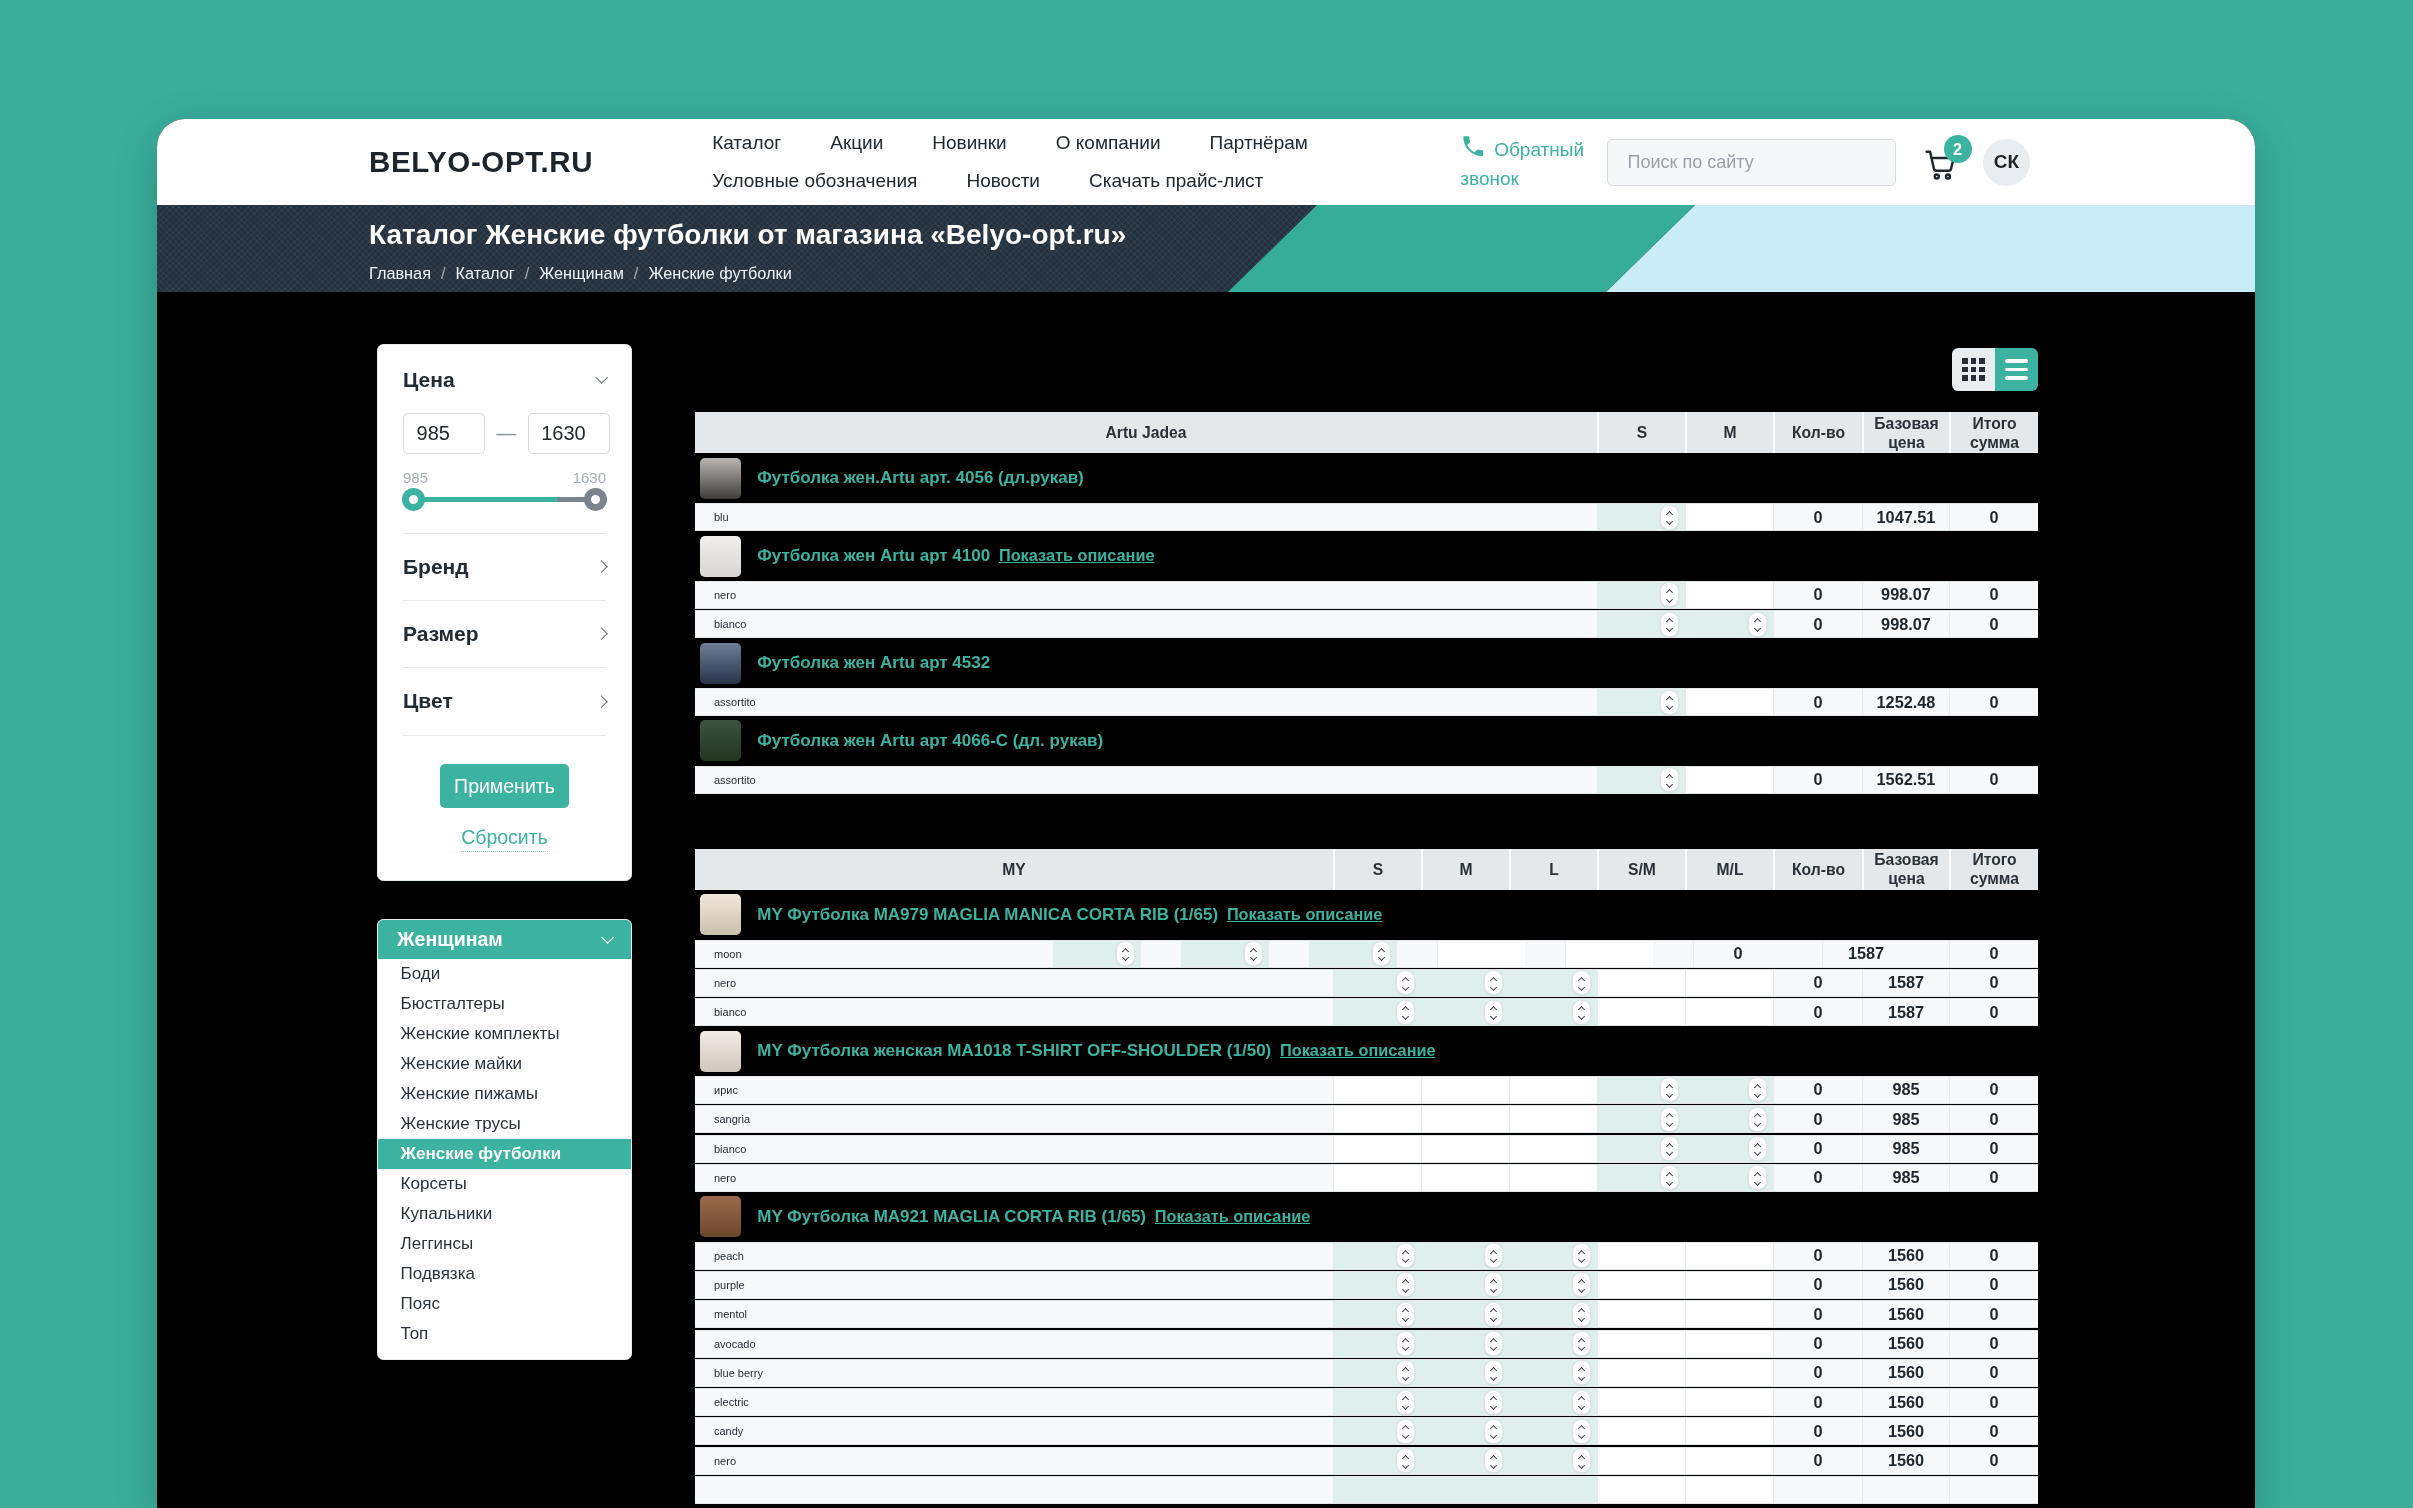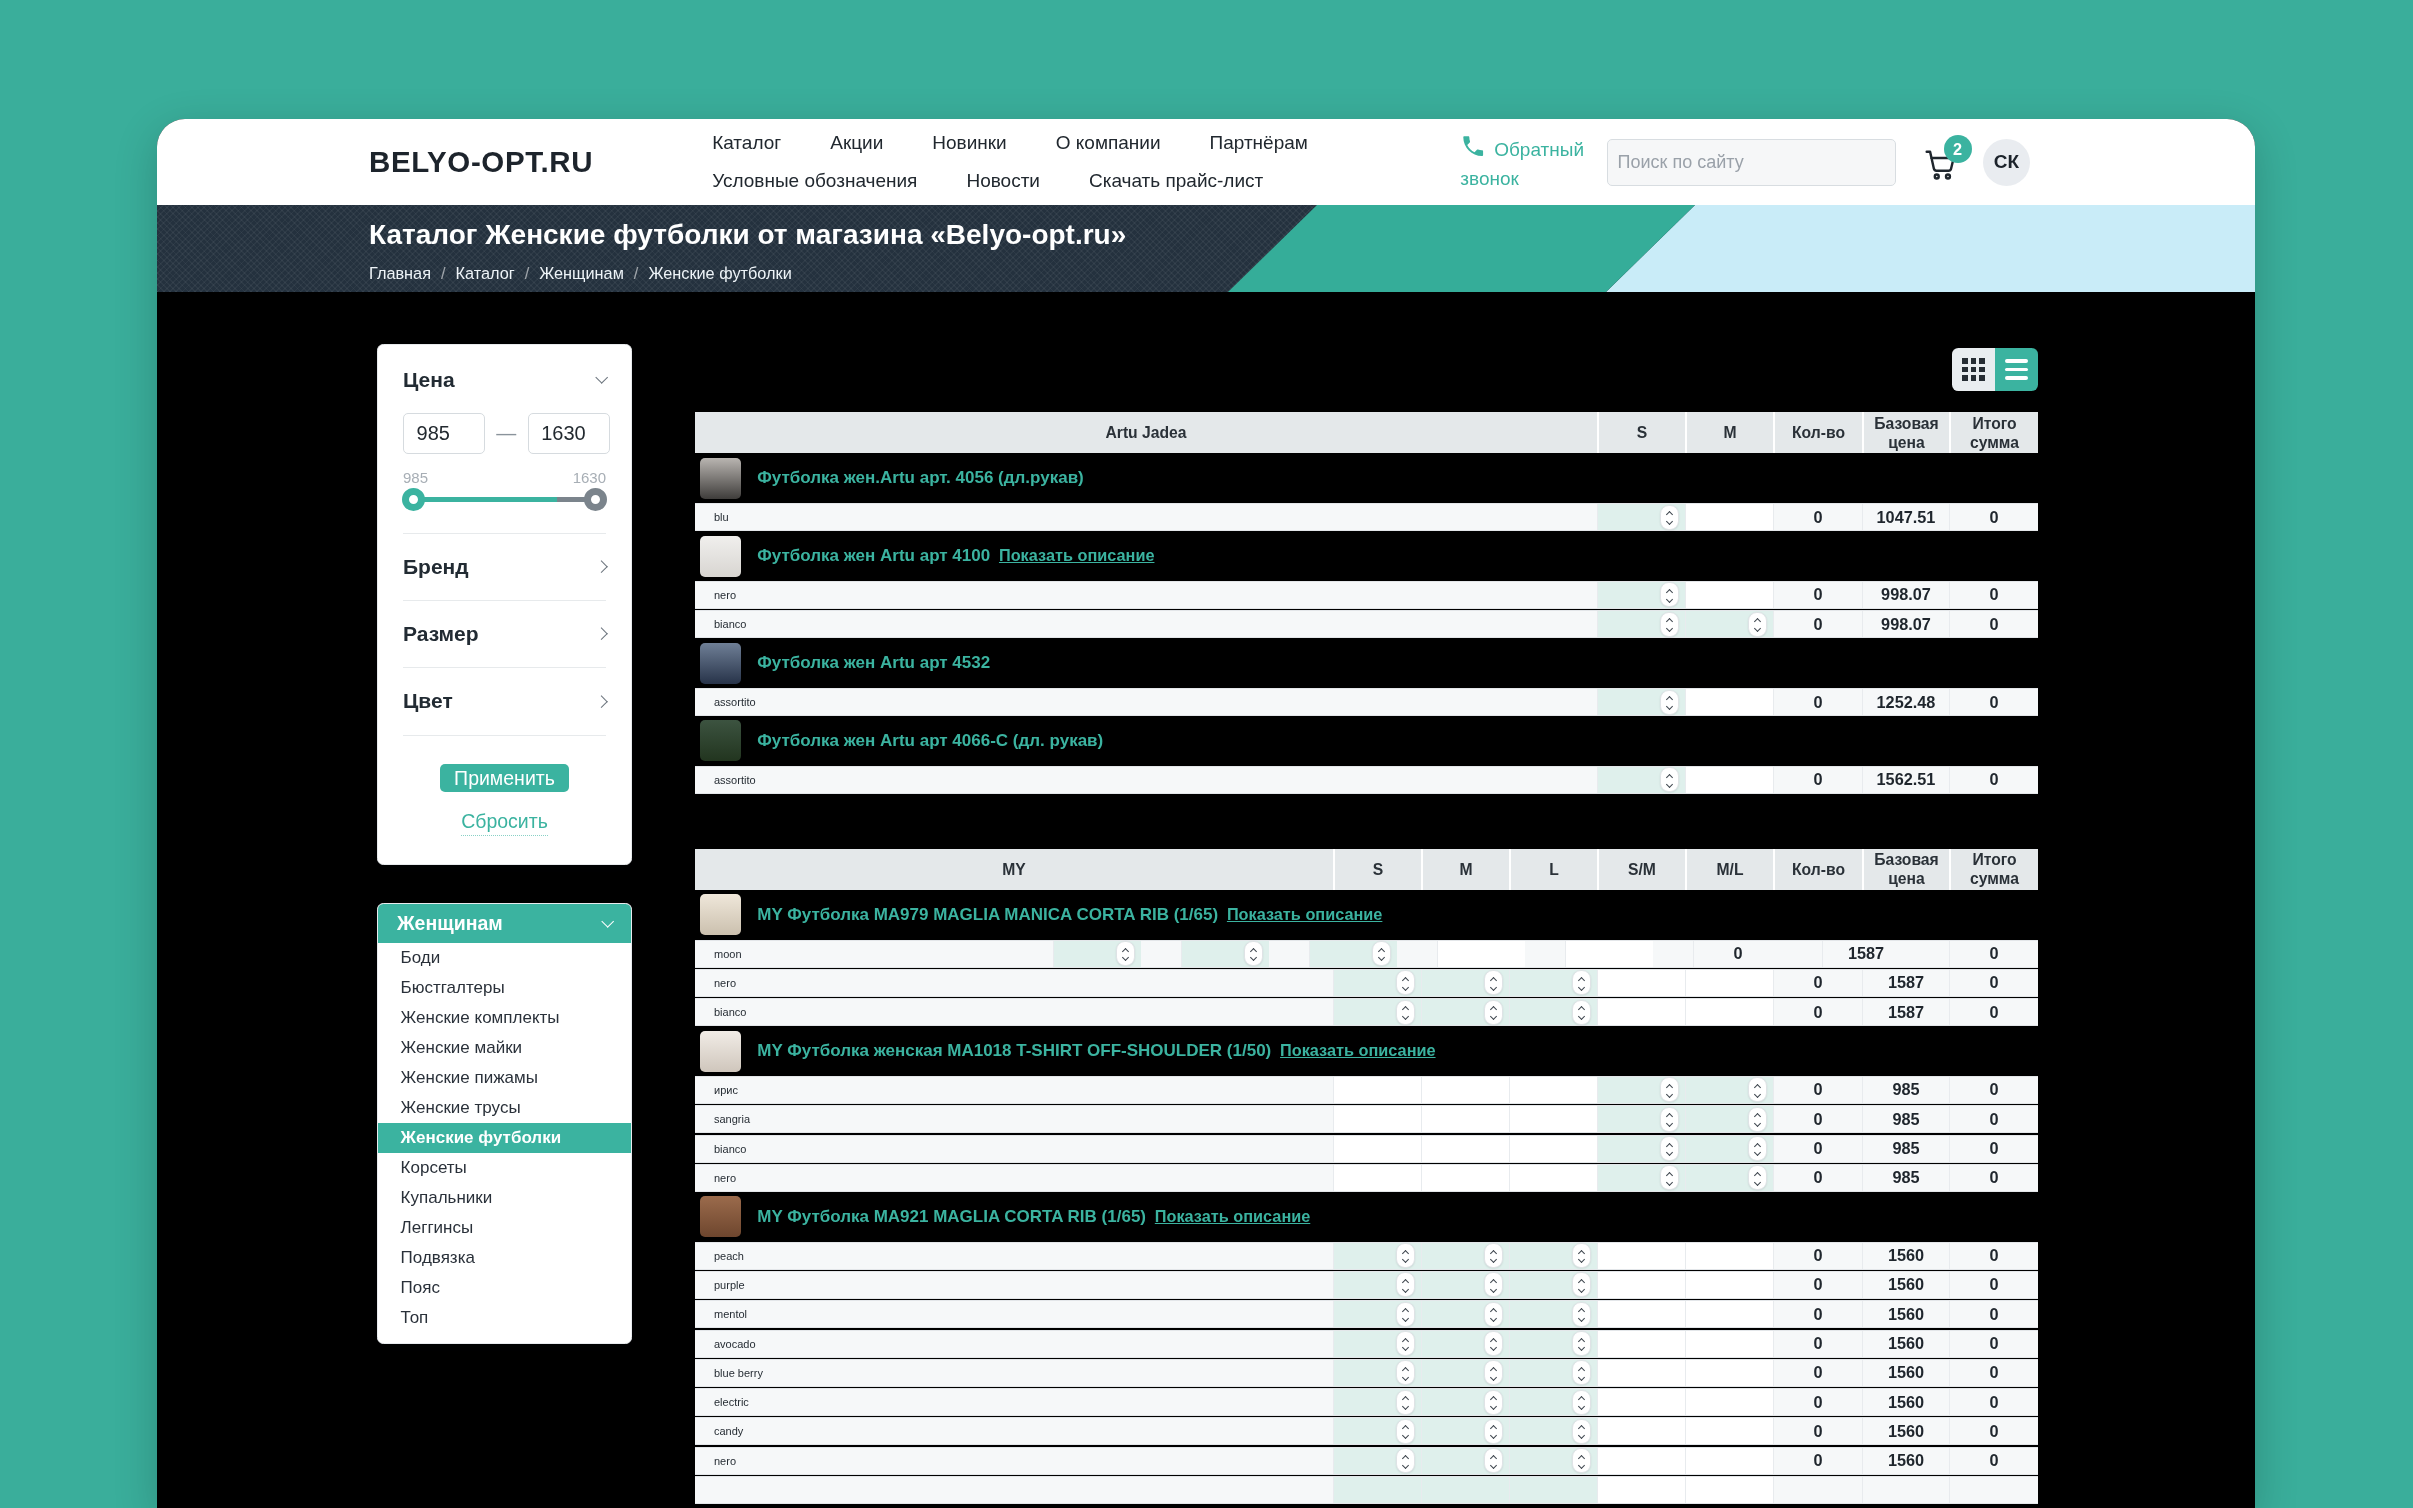--- a/index.html
+++ b/index.html
@@ -20,21 +20,21 @@
   .hdr{height:86px;display:flex;align-items:center;padding:0 225px 0 212px;background:#fff;}
   .logo{font-size:29.5px;font-weight:800;letter-spacing:0.6px;color:#1D242C;white-space:nowrap;}
   .nav{margin-left:119px;display:flex;flex-direction:column;gap:16.3px;}
   .nav-row{display:flex;gap:49px;}
   .nav-item{font-size:19px;color:#21282F;cursor:pointer;white-space:nowrap;}
   .spacer{flex:1;}
   .callback{width:135px;color:var(--accent);font-size:19px;line-height:25px;flex:none;}
   .callback .l1{display:flex;align-items:center;gap:7.5px;}
   .callback svg{width:26.4px;height:26.4px;flex:none;}
   .search{width:289px;height:47px;background:#F6F7F8;border:1.3px solid #D8DDE1;border-radius:5px;
-          padding:0 10px;font-size:18px;color:#333;margin:0 25px 0 11.3px;}
+          padding:0 20px;font-size:18px;color:#333;margin:0 25px 0 11.3px;}
   .search::placeholder{color:#9AA1A9;}
   .cart{position:relative;width:41px;height:44px;flex:none;cursor:pointer;}
   .cart svg{width:39px;height:39px;margin-top:5px;}
   .badge{position:absolute;top:-5px;right:-10px;width:28px;height:28px;border-radius:50%;
          background:var(--accent);color:#fff;font-size:16.3px;font-weight:700;
          display:flex;align-items:center;justify-content:center;}
   .avatar{width:47px;height:47px;border-radius:50%;background:#E9ECF0;margin-left:21.4px;flex:none;
           display:flex;align-items:center;justify-content:center;font-size:19px;font-weight:700;color:#1C232B;cursor:pointer;}
 
   
@@ -71,21 +71,21 @@
            color:#22292F;padding:0 12.6px;}
   .dash{color:#8A939B;font-size:20px;}
   .sl-labels{display:flex;justify-content:space-between;font-size:15px;color:#A7AEB5;margin-top:15px;}
   .slider{position:relative;height:24px;margin-top:1.3px;}
   .track{position:absolute;top:9.4px;left:0;right:0;height:5.7px;border-radius:3.1px;
          background:linear-gradient(90deg,var(--accent) 0 76%,#7B848C 76% 100%);}
   .handle{position:absolute;top:0.6px;width:23px;height:23px;border-radius:50%;background:#fff;cursor:pointer;}
   .handle.min{left:-1.3px;border:7px solid var(--accent);}
   .handle.max{right:-1.3px;border:7px solid #7B848C;}
   .f-div{height:0.6px;background:#E7EAEC;margin:21.4px 0;}
-  .apply-btn{display:flex;align-items:center;justify-content:center;width:129px;height:28px;
+  .apply-btn{display:flex;align-items:center;justify-content:center;width:129px;height:44px;
              margin:29px auto 0;background:var(--accent);border:none;border-radius:5px;
              color:#fff;font-size:19.5px;cursor:pointer;}
   .reset-link{display:block;width:max-content;margin:17.6px auto 0;color:var(--accent);font-size:19.5px;
               border-bottom:1.9px dotted rgba(59,179,160,.6);padding-bottom:2.5px;cursor:pointer;}
 
   
   .cat-card{margin-top:38px;background:#fff;border:1.3px solid #E8EBEE;border-radius:6.3px;overflow:hidden;
             box-shadow:0 3.8px 11.3px rgba(25,45,65,.05);padding-bottom:10px;}
   .cat-head{height:39px;background:var(--accent);color:#fff;display:flex;align-items:center;
             justify-content:space-between;padding:0 19px 0 19px;font-size:19.5px;font-weight:700;cursor:pointer;}

